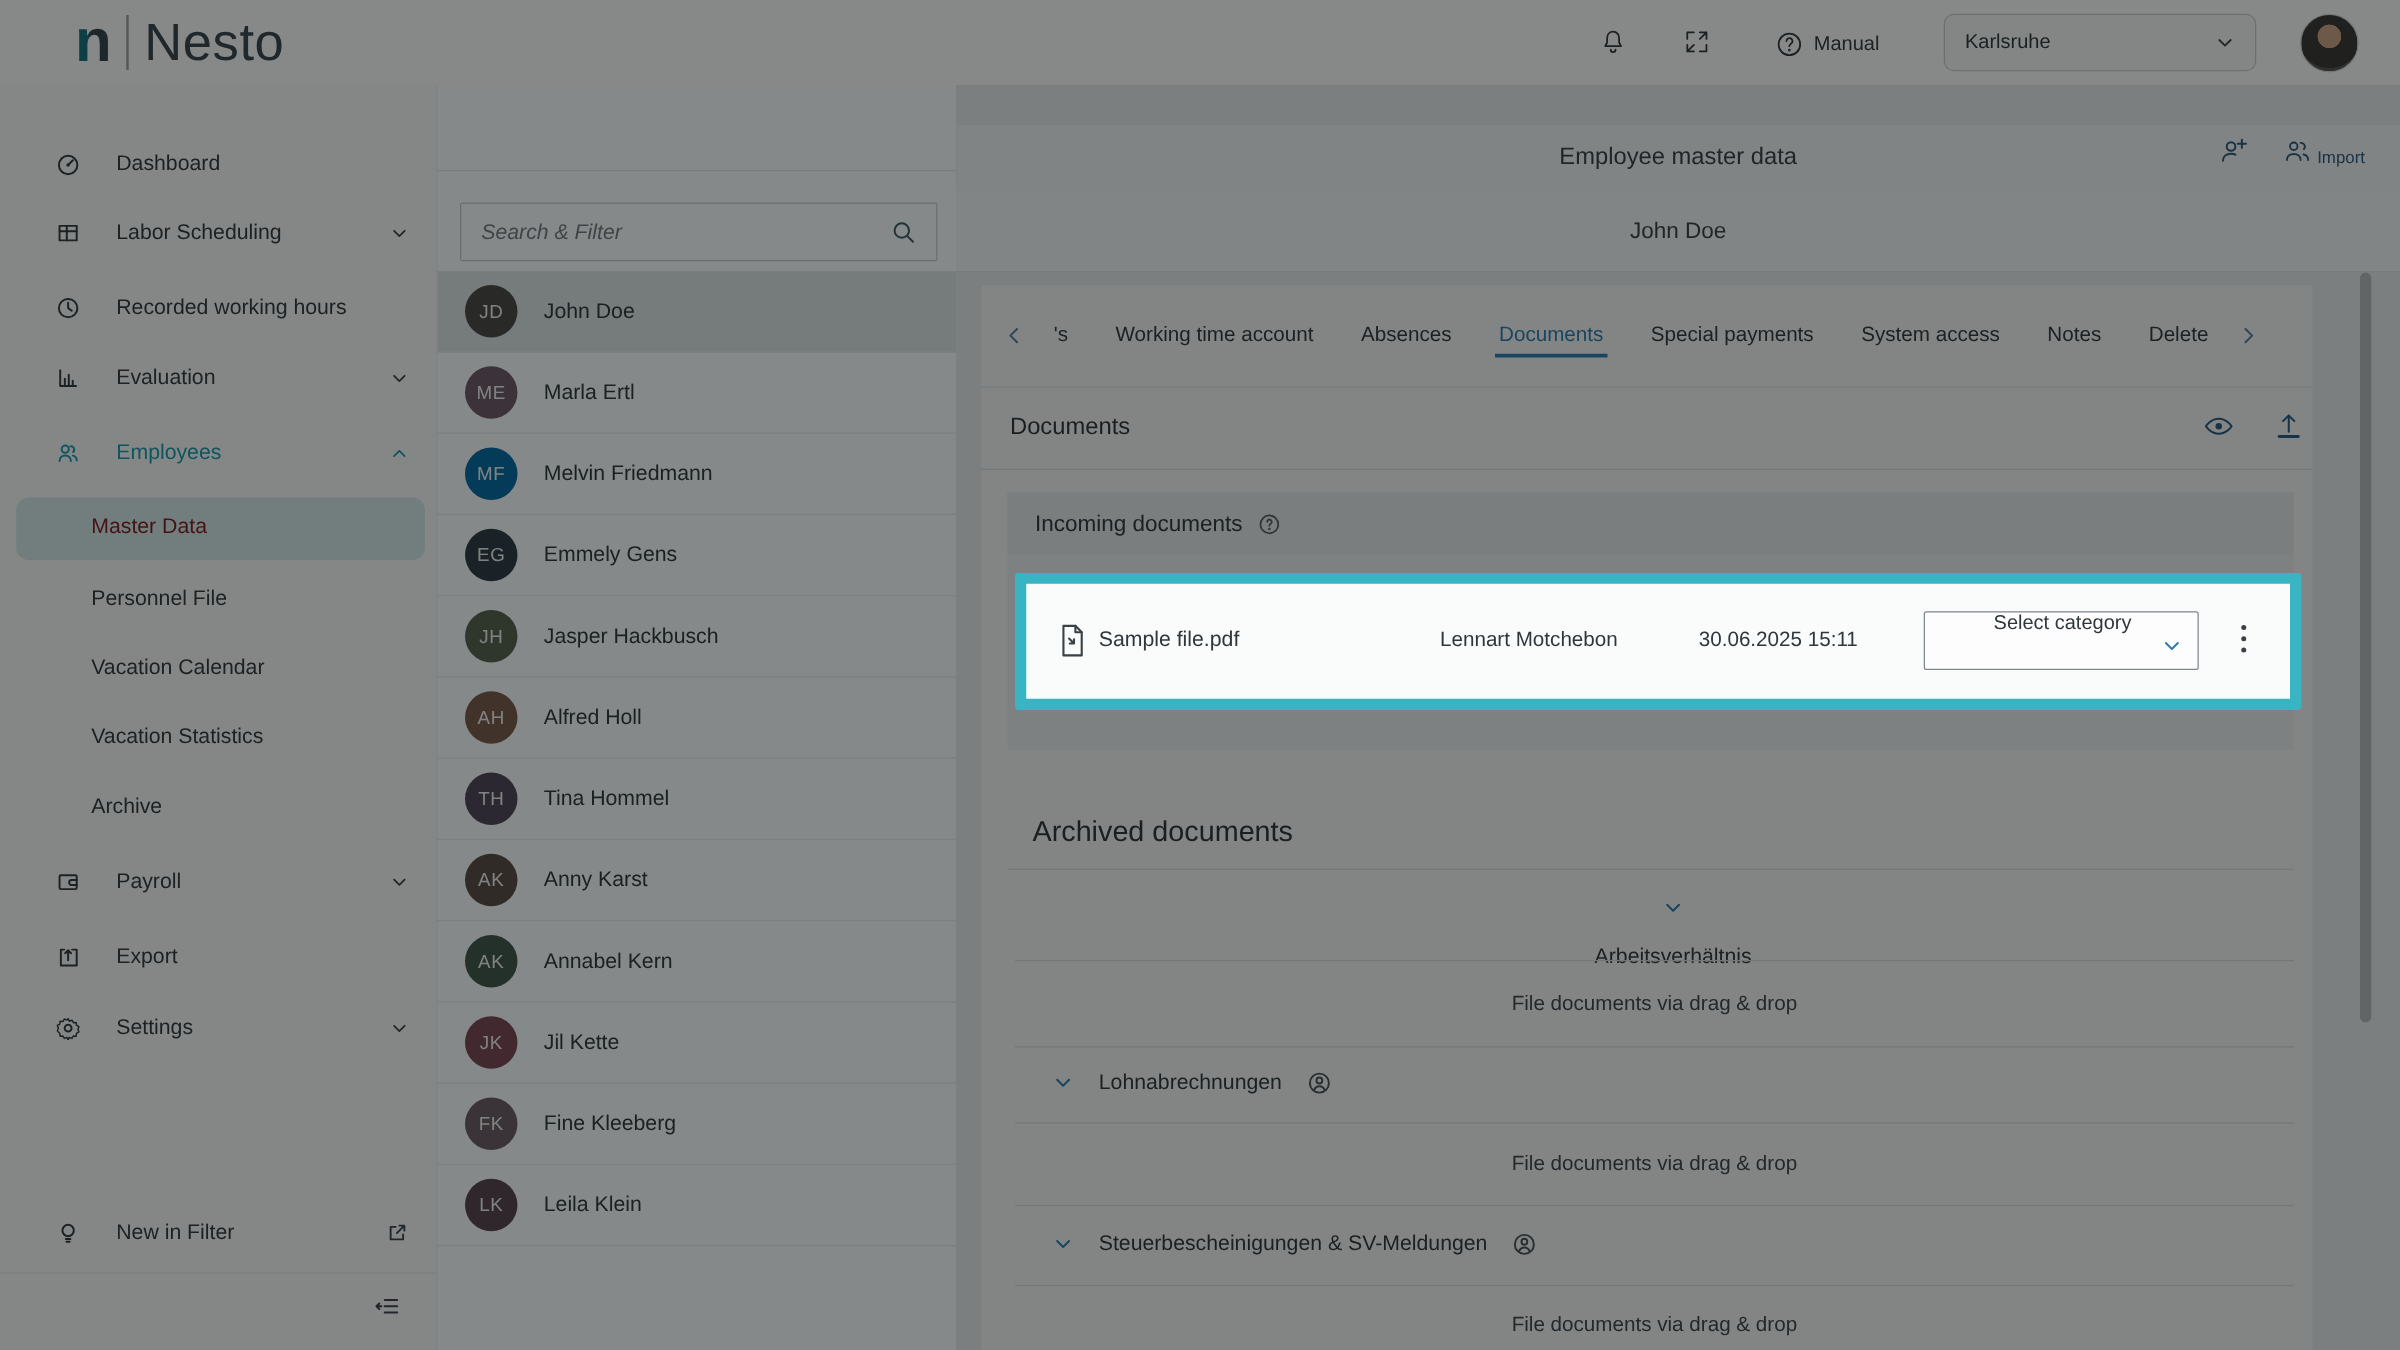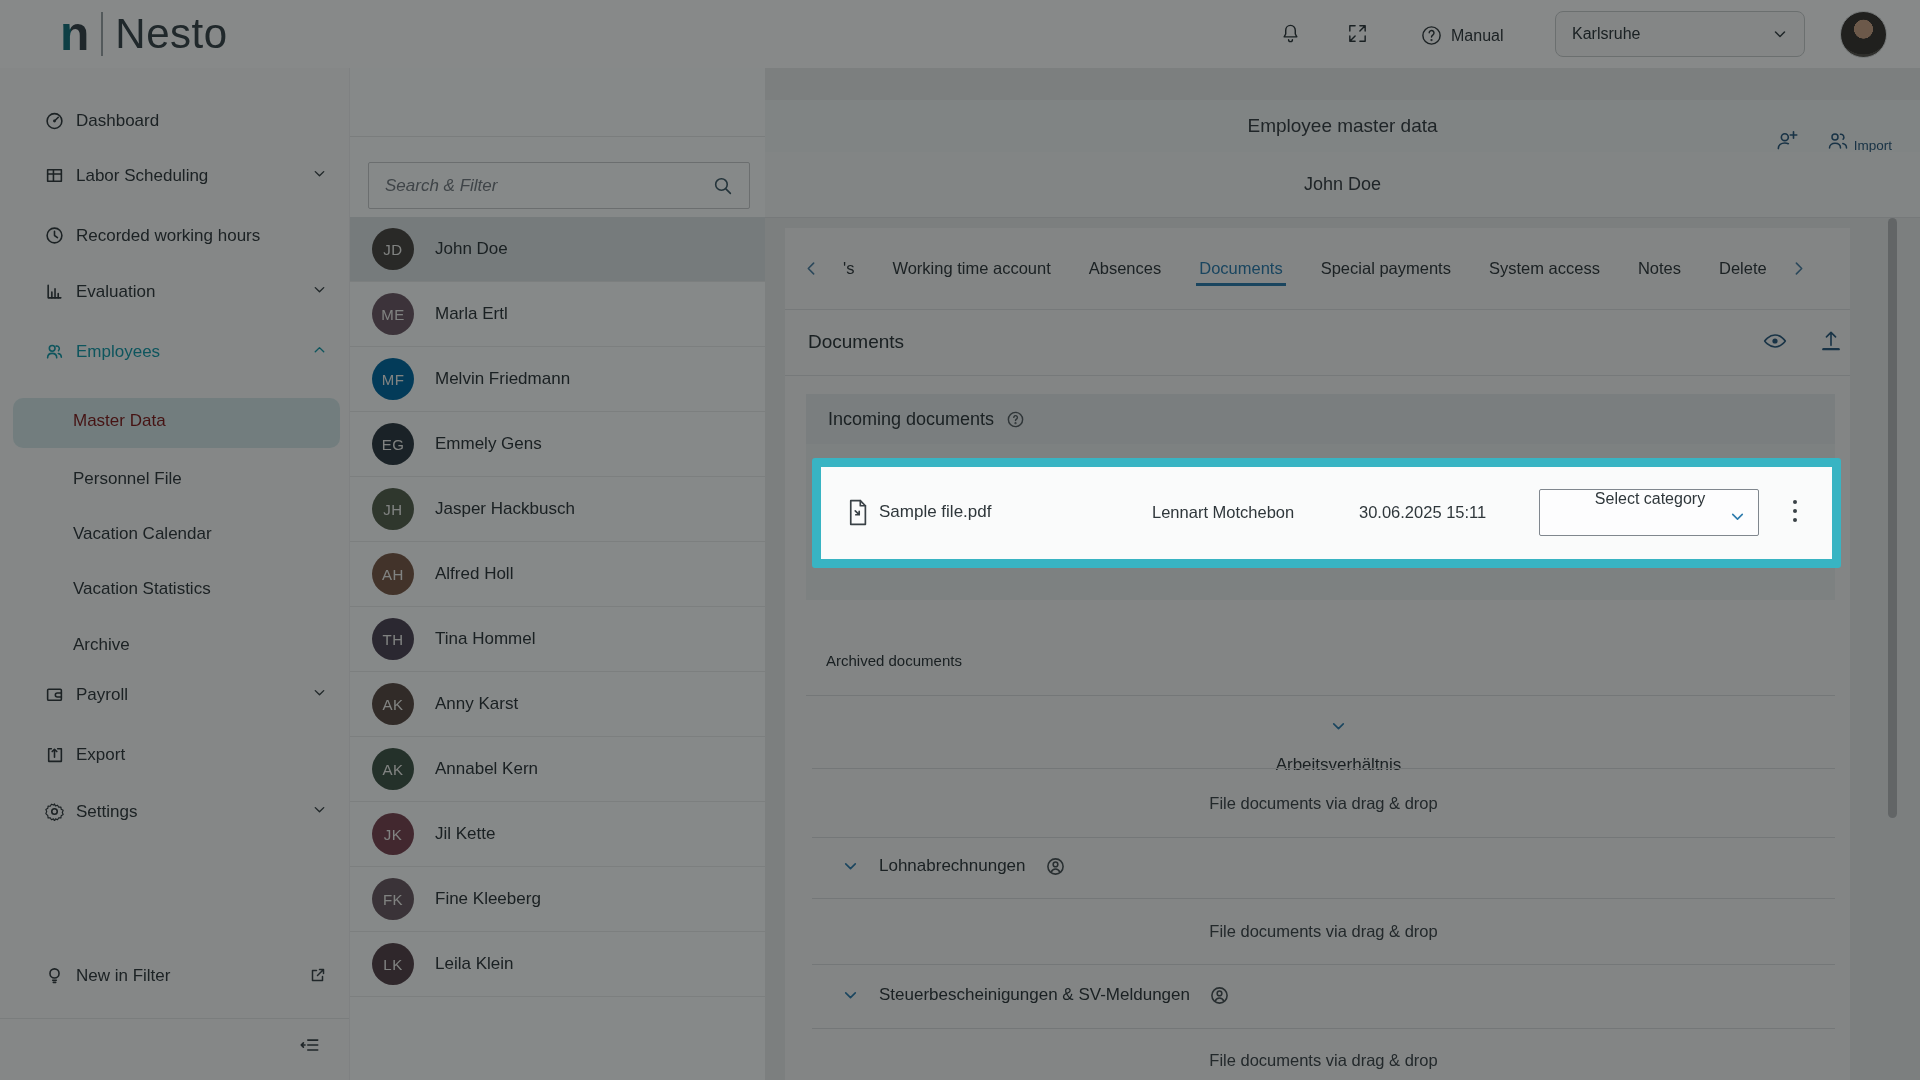--- a/index.html
+++ b/index.html
@@ -16,21 +16,21 @@
   #logo .word{font-size:42px;color:#3a454b;letter-spacing:.5px;}
   .tb-ic{position:absolute;top:22px;color:#2f373b;cursor:pointer;}
   #tb-manual{position:absolute;top:24px;left:1420px;display:flex;align-items:center;gap:8px;font-size:16px;color:#32393d;cursor:pointer;}
   #tb-select{position:absolute;left:1555px;top:11px;width:250px;height:46px;border:1px solid #c7cacb;border-radius:8px;background:#f5f6f6;display:flex;align-items:center;padding:0 16px;box-sizing:border-box;font-size:16px;cursor:pointer;}
   #tb-select .chev{margin-left:auto;color:#3a4246;}
   #tb-avatar{position:absolute;left:1840px;top:11px;width:45px;height:45px;border-radius:50%;cursor:pointer;
              background:radial-gradient(circle at 50% 38%,#c9a184 0 26%,#3a3632 27% 70%,#55524c 71%);border:1px solid #d8dadb;}
 
   
   #sidebar{position:absolute;top:68px;left:0;width:350px;bottom:0;background:#f7f8f8;border-right:1px solid #ededee;box-sizing:border-box;}
-  .si{position:absolute;left:45px;right:22px;height:40px;display:flex;align-items:flex-start;gap:12px;font-size:17px;color:#32393d;cursor:pointer;}
+  .si{position:absolute;left:45px;right:22px;height:40px;display:flex;align-items:center;gap:29px;font-size:17px;color:#32393d;cursor:pointer;}
   .si .chev{margin-left:auto;color:#3a4246;}
   .si.teal{color:#1799a8;}
   .si-child{position:absolute;left:73px;right:22px;height:40px;display:flex;align-items:center;font-size:17px;color:#32393d;cursor:pointer;}
   #pill{position:absolute;left:13px;right:9px;top:330px;height:50px;background:#d4e5e7;border-radius:10px;cursor:pointer;}
   #pill .lbl{position:absolute;left:60px;top:13px;font-size:17px;color:#7f1d1d;}
   #sb-divider{position:absolute;left:0;right:0;top:950px;height:1px;background:#e3e4e5;}
   #sb-collapse{position:absolute;right:28px;top:966px;color:#394146;cursor:pointer;}
   #sb-new .ext{margin-left:auto;color:#394146;}
 
   
@@ -43,21 +43,21 @@
   #rows{position:absolute;top:149px;left:0;right:0;}
   .erow{height:65px;display:flex;align-items:center;gap:21px;padding-left:22px;border-bottom:1px solid #e7e8e9;font-size:17px;color:#2f373b;cursor:pointer;box-sizing:border-box;}
   .erow.sel{background:#dbe0e3;}
   .av{width:42px;height:42px;border-radius:50%;flex:0 0 42px;display:flex;align-items:center;justify-content:center;color:#efefec;font-size:15px;letter-spacing:.5px;}
   #emp-scroll{position:absolute;left:750px;top:502px;width:13px;height:85px;border-radius:7px;background:#f3f5f5;cursor:pointer;}
 
   
   #main{position:absolute;top:68px;left:765px;right:0;bottom:0;background:#e7e9e9;}
   #band1{position:absolute;top:32px;left:0;right:0;height:52px;background:#eff1f1;}
   #band1 .t{position:absolute;left:0;right:0;top:15px;text-align:center;font-size:19px;color:#383f44;}
-  #band1 .acts{position:absolute;right:28px;top:28px;display:flex;align-items:center;gap:26px;color:#2c5a7d;}
+  #band1 .acts{position:absolute;right:28px;top:8px;display:flex;align-items:center;gap:26px;color:#2c5a7d;}
   #band1 .imp{display:flex;align-items:flex-end;gap:4px;cursor:pointer;}
   #band1 .imp .lbl{font-size:13.5px;color:#2c5a7d;}
   #band2{position:absolute;top:84px;left:0;right:0;height:66px;background:#f2f3f3;border-bottom:1px solid #dcdedf;display:flex;align-items:center;justify-content:center;font-size:18px;color:#383f44;box-sizing:border-box;}
   #card{position:absolute;top:160px;left:20px;right:70px;bottom:0;background:#f3f4f4;}
 
   #tabs{position:absolute;top:0;left:0;right:0;height:82px;display:flex;align-items:center;padding:0 14px;box-sizing:border-box;border-bottom:1px solid #dcdedf;gap:0;}
   .tab{font-size:16.5px;color:#32393d;margin:0 19px;position:relative;white-space:nowrap;cursor:pointer;}
   .tab.active{color:#2e7cad;}
   .tab.active::after{content:"";position:absolute;left:-3px;right:-3px;top:calc(100% + 5px);height:3px;background:#2e7cad;}
   .tab-chev{color:#4c7fa2;cursor:pointer;margin:0 4px;}
@@ -76,21 +76,21 @@
   #hl .pdf{position:absolute;left:25px;top:32px;color:#394146;}
   #hl .fname{position:absolute;left:58px;top:35px;font-size:17px;color:#2f373b;}
   #hl .upl{position:absolute;left:331px;top:36px;font-size:16.5px;color:#2f373b;}
   #hl .dt{position:absolute;left:538px;top:36px;font-size:16.5px;color:#2f373b;}
   #hl .ddl{position:absolute;left:718px;top:22px;width:220px;height:47px;border:1px solid #80878e;border-radius:2px;background:#fdfdfe;display:flex;align-items:center;padding:0 12px 0 14px;box-sizing:border-box;font-size:16px;color:#2f373b;cursor:pointer;flex-direction:column;}
   #hl .ddl .chev{margin-left:auto;color:#2e7cad;}
   #hl .kebab{position:absolute;left:970px;top:31px;display:flex;flex-direction:column;gap:5px;cursor:pointer;padding:2px;}
   #hl .kebab i{width:4px;height:4px;border-radius:50%;background:#394146;}
 
   .arow{position:absolute;left:21px;right:15px;}
-  #arch-title{top:424px;font-size:15px;color:#2e363a;padding-left:20px;}
+  #arch-title{top:424px;font-size:23px;color:#2e363a;padding-left:20px;}
   .adiv{position:absolute;left:21px;right:15px;height:1px;background:#d7dadb;}
   .cat{display:flex;align-items:center;gap:20px;padding-left:36px;height:40px;cursor:pointer;}
   .cat .chev{color:#2e7cad;}
   .cat .lbl{font-size:17px;color:#30383c;}
   .cat .pc{color:#4a5256;}
   .dz{position:absolute;left:27px;right:15px;border-top:1px solid #d7dadb;border-bottom:1px solid #d7dadb;display:flex;align-items:center;justify-content:center;font-size:16.5px;color:#3f464b;cursor:pointer;}
 
   #main-scroll{position:absolute;left:1888px;top:218px;width:9px;height:600px;border-radius:5px;background:#b5b8ba;cursor:pointer;z-index:5;}
 
   

